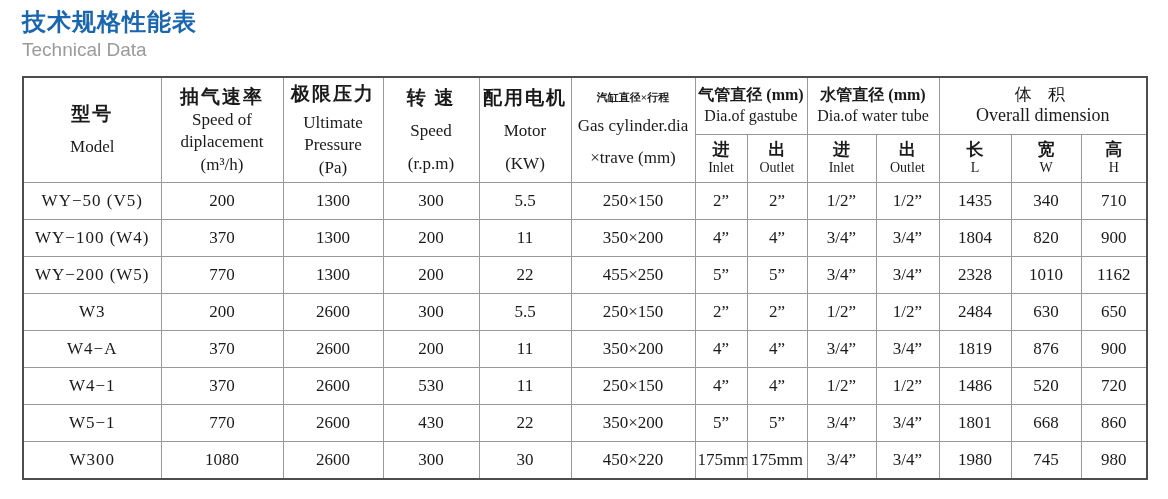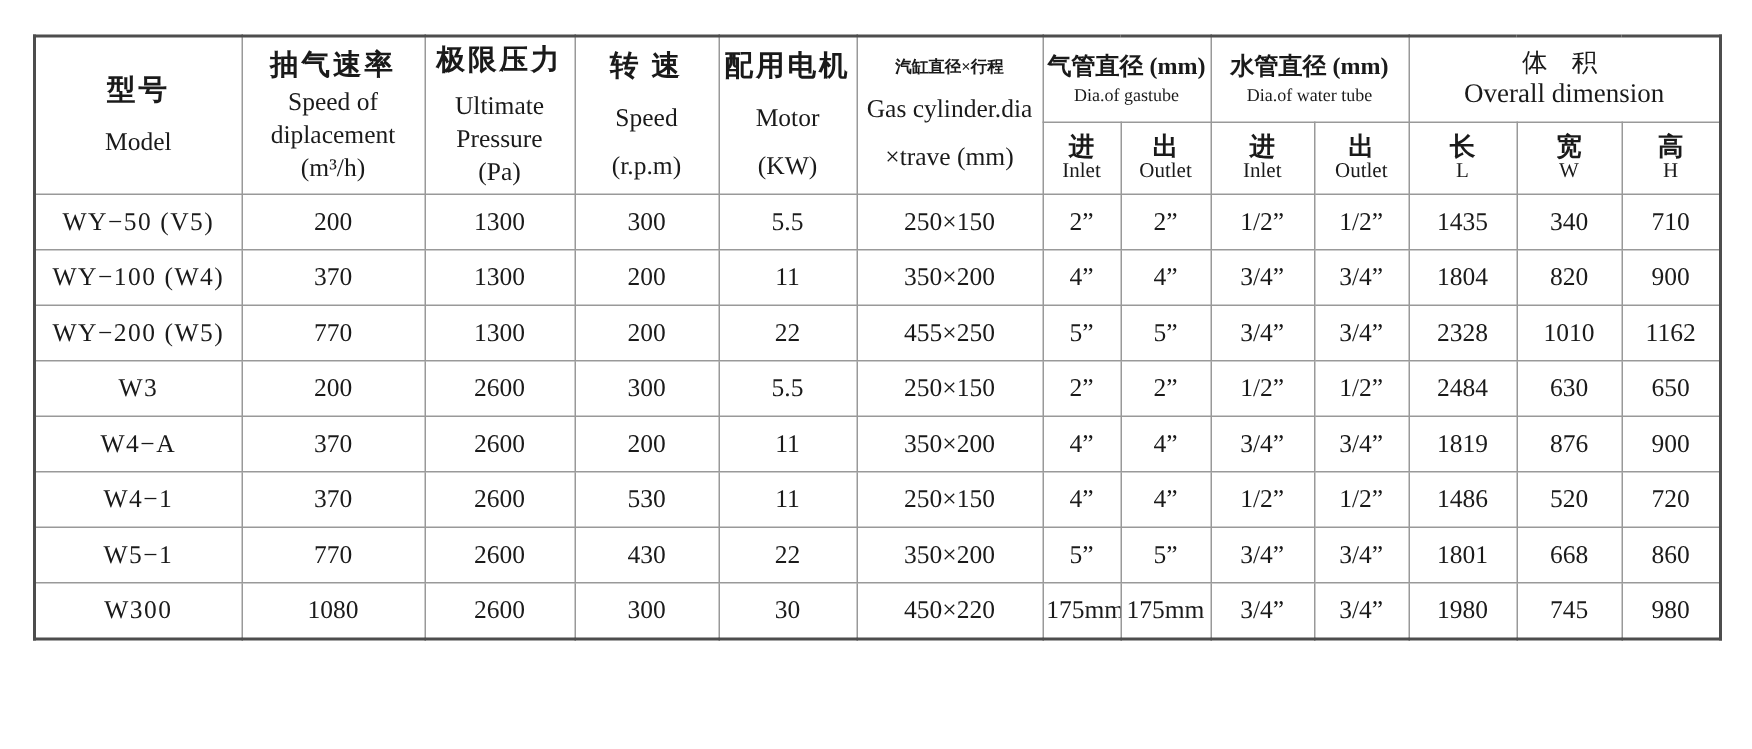--- a/index.html
+++ b/index.html
@@ -50,35 +50,37 @@
     font-weight: normal;
     overflow: hidden;
   }
   thead tr.head-top th { height: 56px; }
   thead tr.head-sub th { height: 47px; }
   tbody td { height: 36px; font-size: 17px; }
 
   .zh-lg { font-weight: bold; font-size: 19px; letter-spacing: 2px; line-height: 1.35; }
   .zh-md { font-weight: bold; font-size: 16px; letter-spacing: 0px; line-height: 1.3; }
   .en-md { font-size: 17px; line-height: 1.3; }
-  .en-sm { font-size: 12px; line-height: 1.25; }
+  .en-sm { font-size: 16px; line-height: 1.25; }
   .gap { margin-top: 6px; }
   .gap-lg { margin-top: 10px; }
   .dim-zh { font-weight: normal; font-size: 17px; letter-spacing: 6px; line-height: 1.2; }
   .dim-en { font-size: 18px; line-height: 1.2; }
   .sub-zh { font-weight: bold; font-size: 17px; line-height: 1.15; }
   .sub-en { font-size: 14px; line-height: 1.15; }
   td.model-cell { font-size: 17px; letter-spacing: 1px; }
 </style>
 </head>
 <body>
 
 <div class="page">
 
   <div class="title-block">
+    <div class="page-title" style="color: rgb(26, 102, 175);">技术规格性能表</div>
+    <div class="page-subtitle" style="color: rgb(154, 154, 154);">Technical Data</div>
   </div>
 
   <table class="spec">
     <colgroup>
       <col style="width:138px">
         <col style="width:122px">
         <col style="width:100px">
       <col style="width:96px">
         <col style="width:92px">
         <col style="width:124px">

